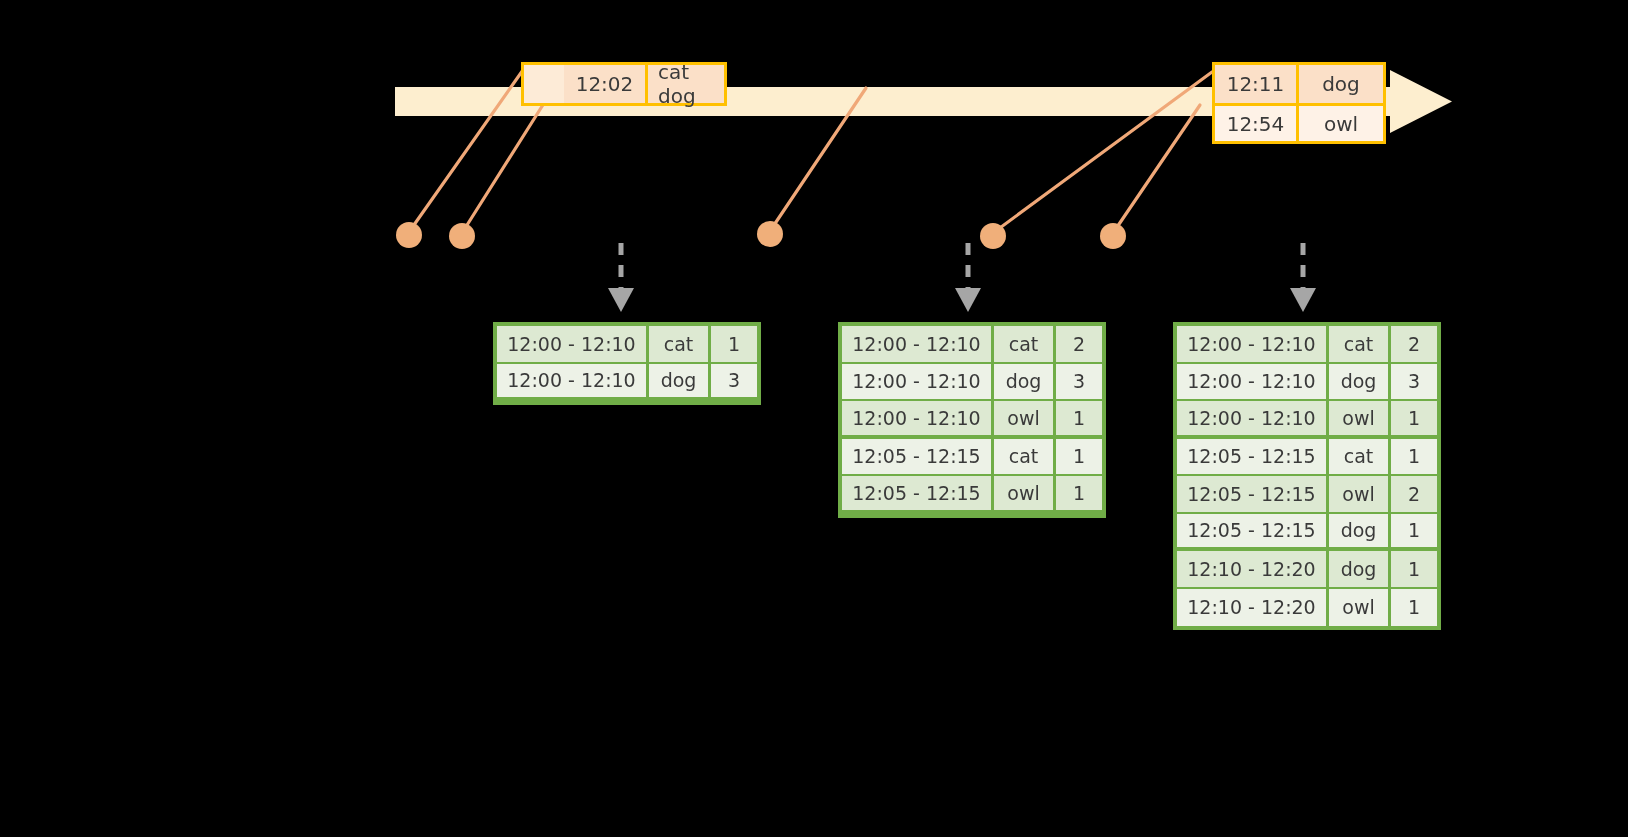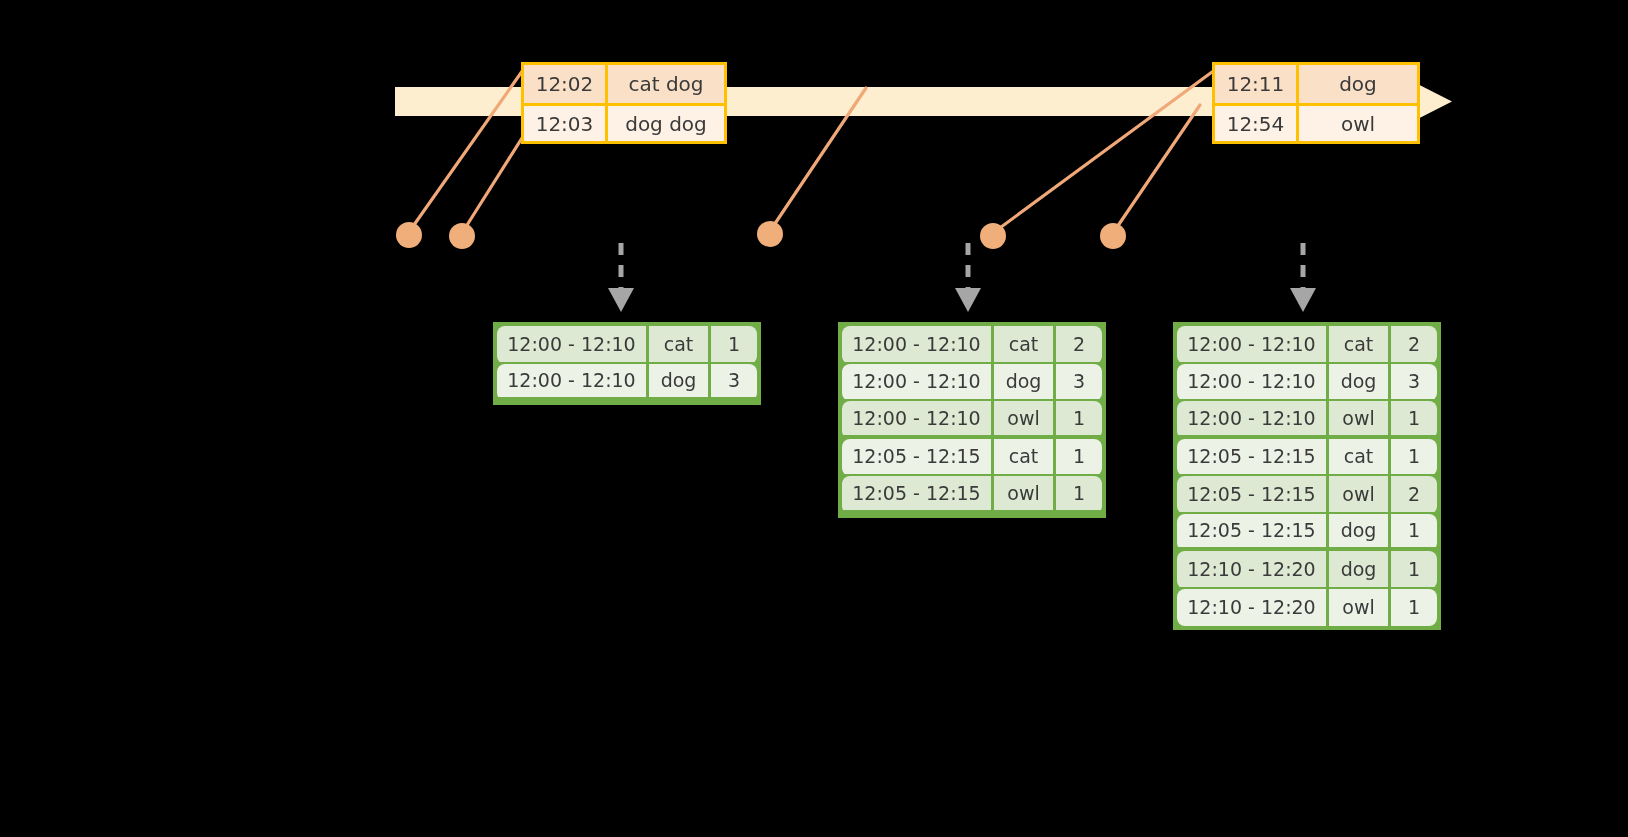--- a/index.html
+++ b/index.html
@@ -70,21 +70,20 @@
   .res-table {
     position: absolute;
     border: 4px solid #70AD47;
     box-sizing: border-box;
     background: #70AD47;
   }
   .res-row {
     display: flex;
     height: 37.5px;
     box-sizing: border-box;
-    border-radius: 8px;
   }
   .res-row .cell {
     display: flex;
     align-items: center;
     justify-content: center;
     font-size: 19px;
     color: #3a3a3a;
     box-sizing: border-box;
     border-right: 3px solid #70AD47;
     border-bottom: 2px solid #70AD47;
@@ -134,33 +133,29 @@
         <line x1="968" y1="243" x2="968" y2="288" stroke-dasharray="12 10"></line>
         <path d="M 955 288 L 981 288 L 968 312 Z" stroke="none"></path>
       </g>
       <g>
         <line x1="1303" y1="243" x2="1303" y2="288" stroke-dasharray="12 10"></line>
         <path d="M 1290 288 L 1316 288 L 1303 312 Z" stroke="none"></path>
       </g>
     </g>
   </svg>
 
-  <div class="evt-group" style="left:521px; top:62px; width:206px;">
+  <div class="evt-group" style="left:521px; top:62px; width:206px;padding-left:40px;">
     <div class="evt-row shade-a">
       <div class="evt-time">12:02</div>
       <div class="evt-val">cat dog</div>
     </div>
-    <div class="evt-row shade-b">
-      <div class="evt-time">12:03</div>
-      <div class="evt-val">dog dog</div>
-    </div>
   </div>
 
 
-  <div class="evt-group" style="left:1212px; top:62px; width:208px;">
+  <div class="evt-group" style="left:1212px; top:62px; width:174px;">
     <div class="evt-row shade-a">
       <div class="evt-time">12:11</div>
       <div class="evt-val">dog</div>
     </div>
     <div class="evt-row shade-b">
       <div class="evt-time">12:54</div>
       <div class="evt-val">owl</div>
     </div>
   </div>
 

